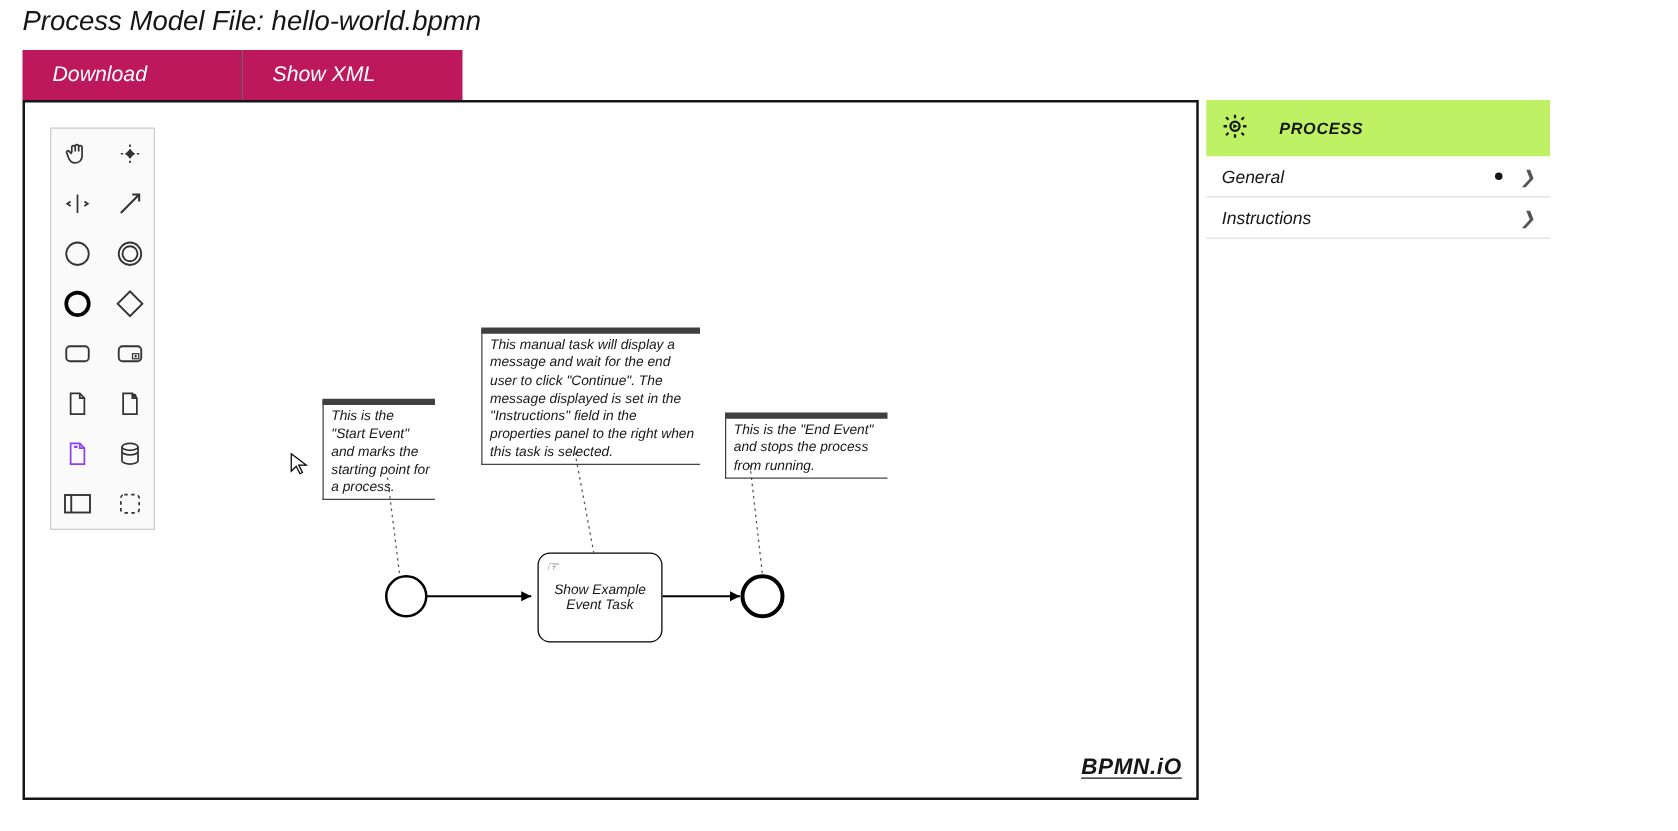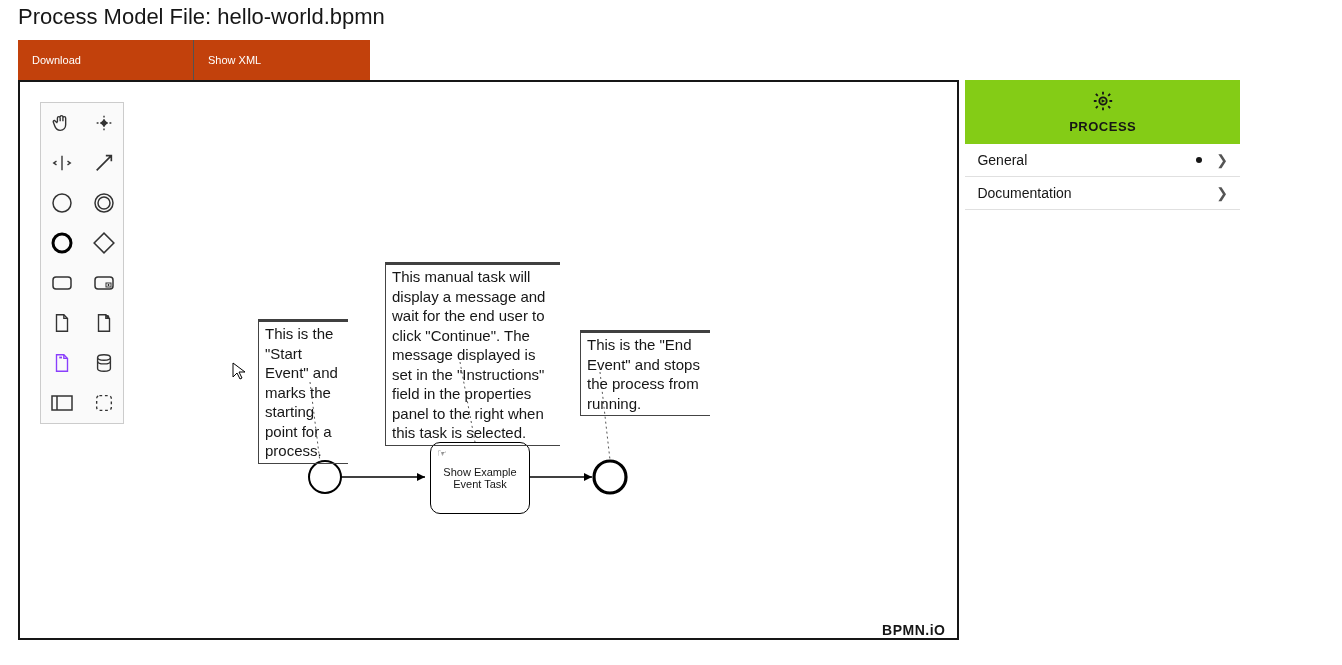--- a/index.html
+++ b/index.html
@@ -1,33 +1,33 @@
 <!DOCTYPE html>
 <html><head>
 <meta charset="utf-8">
 <style>
   * { box-sizing: border-box; }
   body { margin: 0; font-family: Arial, Helvetica, sans-serif; background: #fff; color: #161616; }
-  .app { width: 1240px; height: 665px; position: relative; }
+  .app { width: 1240px; height: 665px; position: relative; font-style: italic; }
   .header { padding: 4px 18px 10px; font-size: 22px; color: #161616; }
   .tabs { display: flex; height: 40px; margin-left: 18px; }
-  .tab { background: #c2410c; color: #fff; font-size: 11px; display: flex; align-items: center; padding: 0 14px; min-width: 176px; border-right: 1px solid #525252; cursor: pointer; }
+  .tab { background: #be185d; color: #fff; font-size: 17px; display: flex; align-items: center; padding: 0 24px; min-width: 176px; border-right: 1px solid #525252; cursor: pointer; }
   .tab:last-child { border-right: none; }
   .main { display: flex; margin-left: 18px; }
   .canvas { width: 960px; height: 560px; border: 2px solid #161616; position: relative; background: #fff; overflow: hidden; }
   .palette { position: absolute; left: 20px; top: 20px; width: 84px; border: 1px solid #ccc; background: #fafafa; display: grid; grid-template-columns: 1fr 1fr; }
   .tool { width: 42px; height: 40px; display: flex; align-items: center; justify-content: center; cursor: pointer; color: #333; }
   .canvas svg.diagram { position: absolute; inset: 0; }
-  .anno { position: absolute; font-size: 15px; line-height: 1.3; color: #161616; border-left: 1px solid #444; border-top: 3px solid #404040; border-bottom: 1px solid #444; padding: 2px 4px 2px 6px; }
+  .anno { position: absolute; font-size: 11px; line-height: 1.3; color: #161616; border-left: 1px solid #444; border-top: 5px solid #404040; border-bottom: 1px solid #444; padding: 2px 4px 2px 6px; }
   .task-box { position: absolute; width: 100px; height: 72px; border: 1px solid #000; border-radius: 10px; background: #fff; display: flex; align-items: center; justify-content: center; text-align: center; font-size: 11px; padding: 4px; }
   .task-box .hand { position: absolute; left: 6px; top: 4px; font-size: 11px; color: #333; }
   .cursor-arrow { position: absolute; font-size: 16px; color: #000; }
-  .logo { position: absolute; right: 12px; bottom: 0; font-family: Arial, sans-serif; font-weight: 900; font-size: 14px; letter-spacing: 0.5px; text-decoration: underline; text-underline-offset: 3px; cursor: pointer; margin-left: 24px; }
+  .logo { position: absolute; right: 12px; bottom: 14px; font-family: Arial, sans-serif; font-weight: 900; font-size: 18px; letter-spacing: 0.5px; text-decoration: underline; text-underline-offset: 3px; cursor: pointer; margin-left: 24px; }
   .sidebar { width: 280px; margin-left: 6px; }
-  .panel-head { background: #84cc16; display: flex; align-items: center; gap: 4px; padding: 10px 12px; font-size: 13px; font-weight: 700; letter-spacing: 0.5px; flex-direction: column; }
+  .panel-head { background: #bef264; display: flex; align-items: center; gap: 24px; padding: 10px 12px; font-size: 13px; font-weight: 700; letter-spacing: 0.5px; }
   .panel-item { display: flex; align-items: center; justify-content: space-between; padding: 8px 12px; border-bottom: 1px solid #e0e0e0; font-size: 14px; cursor: pointer; min-height: 28px; }
   .panel-item .right { display: flex; align-items: center; gap: 14px; color: #333; }
   .dot { width: 6px; height: 6px; background: #161616; border-radius: 50%; display: inline-block; }
   .chev { font-size: 14px; color: #555; }
   .plus { font-size: 16px; font-weight: 700; }
 </style>
 </head>
 <body>
 <div class="app">
 
@@ -185,20 +185,20 @@
       <span>PROCESS</span>
     </div>
     <div class="panel-item">
       <span>General</span>
       <span class="right">
         <span class="dot"></span>
         <span class="chev">❯</span>
       </span>
     </div>
     <div class="panel-item">
-      <span>Documentation</span>
+      <span>Instructions</span>
       <span class="right">
         <span class="chev">❯</span>
       </span>
     </div>
   </div>
 </div>
 </div>
 
 </body></html>

